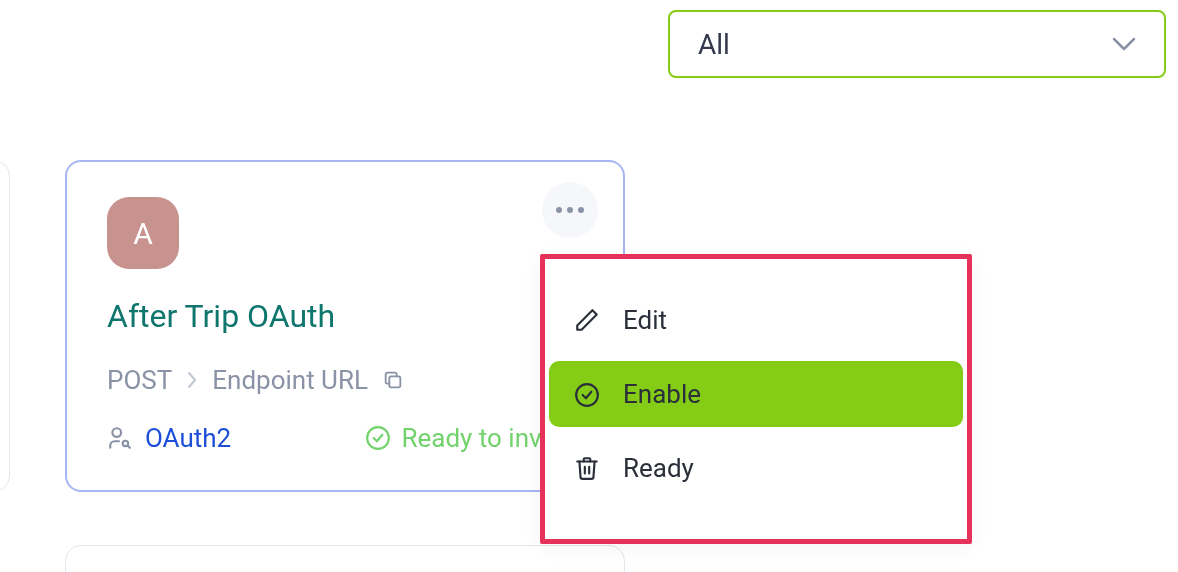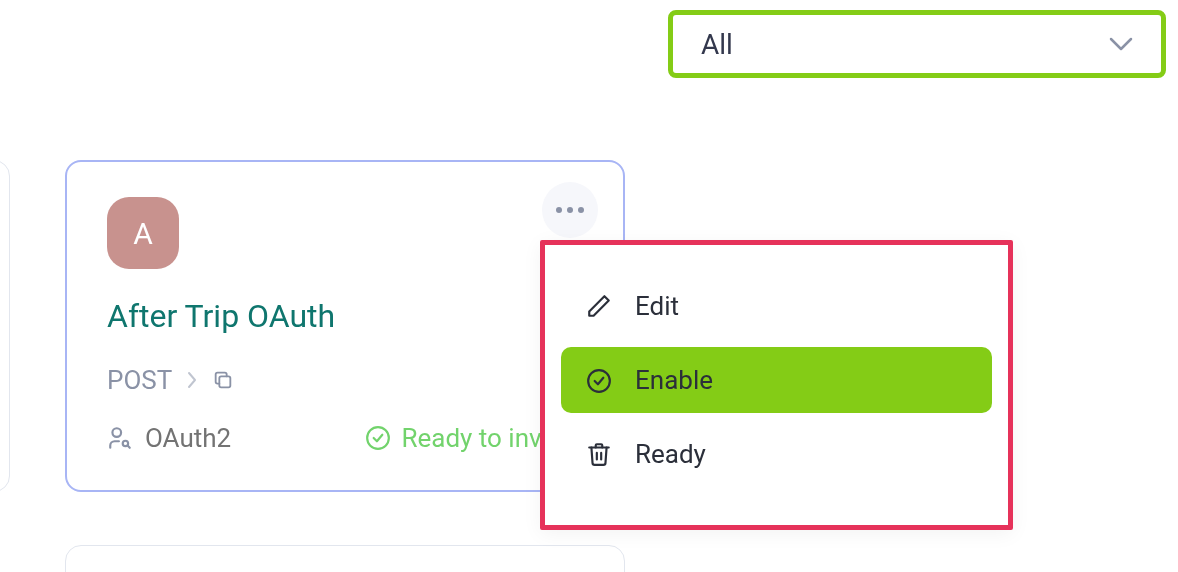--- a/index.html
+++ b/index.html
@@ -14,21 +14,21 @@
       height: 572px;
       position: relative;
       overflow: hidden;
     }
     .filter-select {
       position: absolute;
       top: 10px;
       left: 668px;
       width: 498px;
       height: 68px;
-      border: 5px solid #84cc16;
+      border: 2px solid #84cc16;
       border-radius: 8px;
       display: flex;
       align-items: center;
       justify-content: space-between;
       padding: 0 28px;
       cursor: pointer;
     }
     .filter-select-text {
       font-size: 28px;
       color: #33384d;
@@ -102,21 +102,21 @@
       margin-top: 28px;
       display: flex;
       align-items: center;
       justify-content: space-between;
       font-size: 26px;
     }
     .auth-col {
       display: flex;
       align-items: center;
       gap: 12px;
-      color: #737373;
+      color: #1d4ed8;
     }
     .status-col {
       display: flex;
       align-items: center;
       gap: 10px;
       color: #72d36c;
       white-space: nowrap;
       overflow: hidden;
     }
     .more-button {
@@ -137,28 +137,28 @@
       gap: 5px;
     }
     .dot {
       width: 6px;
       height: 6px;
       border-radius: 50%;
       background: #8a92a6;
     }
     .context-menu {
       position: absolute;
-      top: 240px;
+      top: 254px;
       left: 540px;
-      width: 473px;
+      width: 432px;
       height: 290px;
       background: #ffffff;
       border: 5px solid #e6325a;
       border-radius: 2px;
-      padding: 28px 16px;
+      padding: 28px 4px;
       display: flex;
       flex-direction: column;
       gap: 8px;
       box-shadow: 0 4px 20px rgba(0,0,0,0.05);
     }
     .menu-item {
       display: flex;
       align-items: center;
       gap: 22px;
       padding: 18px 24px;
@@ -200,20 +200,21 @@
     <span>A</span>
   </div>
 
   <div class="card-title">After Trip OAuth</div>
 
   <div class="card-subtitle-row">
     <span>POST</span>
     <svg width="12" height="18" viewBox="0 0 12 18" fill="none" stroke="#c0c5d0" stroke-width="2" stroke-linecap="round" stroke-linejoin="round">
       <polyline points="3,2 9,9 3,16"></polyline>
     </svg>
+    <span>Endpoint URL</span>
     <svg class="copy-icon" viewBox="0 0 24 24" fill="none" stroke="#8a92a6" stroke-width="2" stroke-linecap="round" stroke-linejoin="round">
       <rect x="8" y="8" width="12" height="12" rx="2"></rect>
       <path d="M16 8V6a2 2 0 0 0-2-2H6a2 2 0 0 0-2 2v8a2 2 0 0 0 2 2h2"></path>
     </svg>
   </div>
 
   <div class="card-footer-row">
     <div class="auth-col">
       <svg width="26" height="26" viewBox="0 0 24 24" fill="none" stroke="#8a92a6" stroke-width="2" stroke-linecap="round" stroke-linejoin="round">
         <circle cx="9" cy="7" r="4"></circle>

